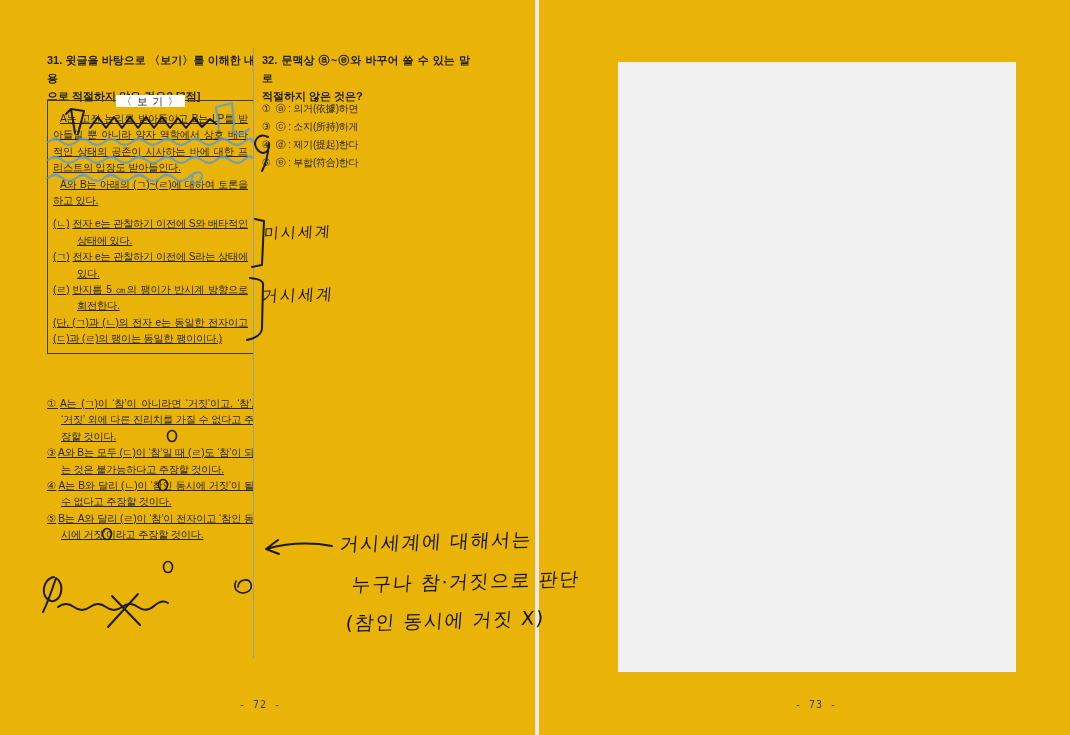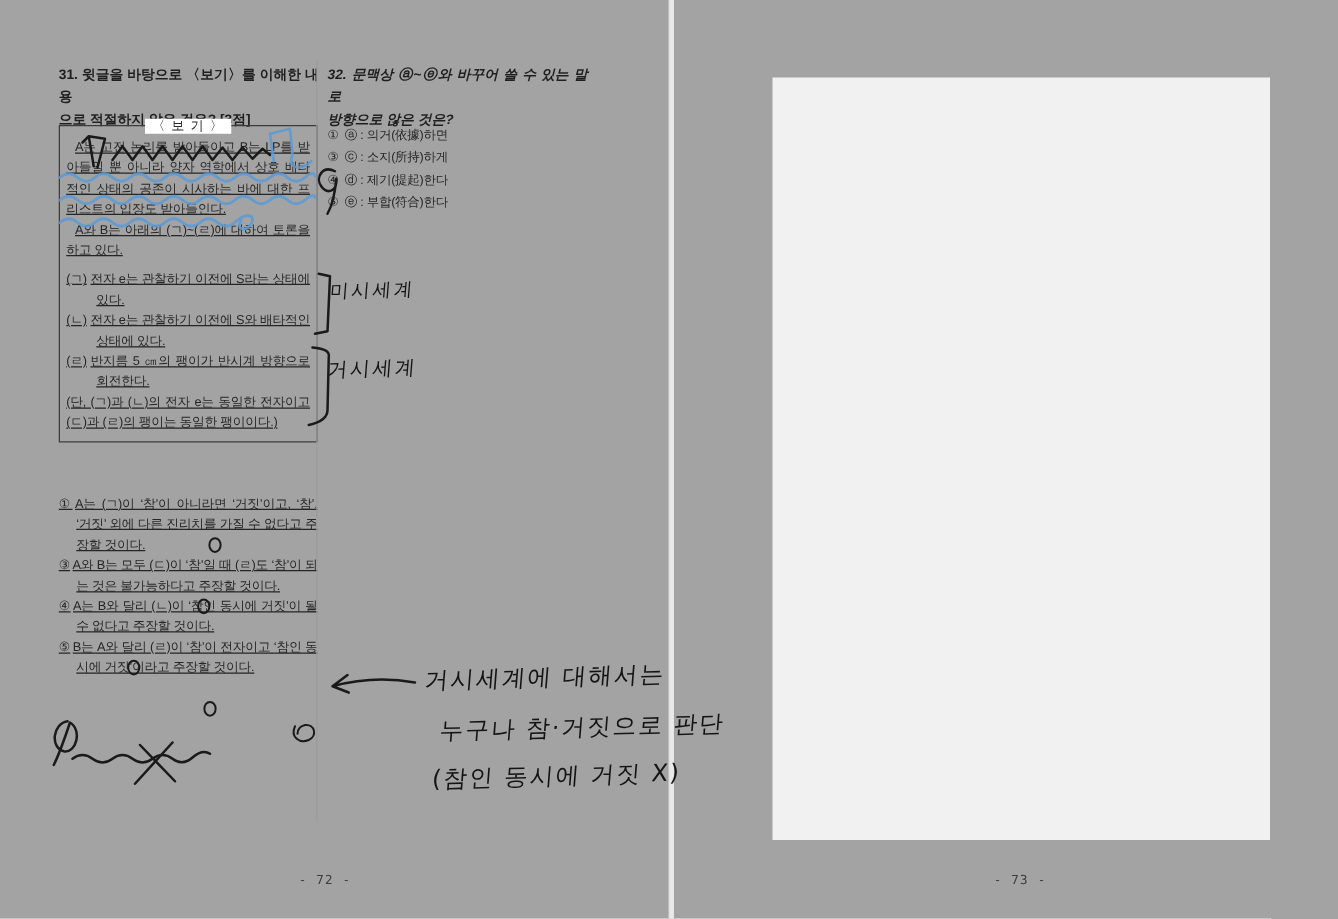--- a/index.html
+++ b/index.html
@@ -1,18 +1,18 @@
 <!DOCTYPE html>
 <html><head>
 <meta charset="utf-8">
 <style>
   * { margin:0; padding:0; box-sizing:border-box; }
   html,body { width:1070px; height:735px; background:#ffffff; overflow:hidden;
     font-family:"Liberation Sans","DejaVu Sans",sans-serif; }
-  .canvas { position:relative; width:1070px; height:735px; background:#a3a3a3; }
+  .canvas { position:relative; width:1070px; height:735px; background:#eab308; }
 
   
   .page-divider { position:absolute; left:535px; top:0; width:4px; height:735px;
     background:#e9e9e9; border-left:1px solid #e0e0e0; border-right:1px solid #ececec; }
   .col-divider { position:absolute; left:253px; top:48px; width:1px; height:610px; background:#9c9c9c; }
 
   
   .printed { color:#262626; font-size:10.2px; line-height:16.4px; letter-spacing:-0.2px;
     text-align:justify;text-decoration:underline; }
   .q-title { position:absolute; width:208px; font-weight:bold; font-size:11px;
@@ -81,24 +81,24 @@
     </div>
 
     <div class="bogi-box printed">
       <div class="bogi-legend">
         <span>〈 보 기 〉</span>
       </div>
       <p class="indent">A는 고전 논리를 받아들이고 B는 LP를 받아들일 뿐 아니라 양자 역학에서 상호 배타적인 상태의 공존이 시사하는 바에 대한 프리스트의 입장도 받아들인다.</p>
       <p class="indent">A와 B는 아래의 (ㄱ)~(ㄹ)에 대하여 토론을 하고 있다.</p>
       <div class="stmt-group">
         <div class="stmt">
-          <span class="mk">(ㄱ)</span><span>전자 e는 관찰하기 이전에 S라는 상태에 있다.</span>
+          <span class="mk">(ㄴ)</span><span>전자 e는 관찰하기 이전에 S와 배타적인 상태에 있다.</span>
         </div>
         <div class="stmt">
-          <span class="mk">(ㄴ)</span><span>전자 e는 관찰하기 이전에 S와 배타적인 상태에 있다.</span>
+          <span class="mk">(ㄱ)</span><span>전자 e는 관찰하기 이전에 S라는 상태에 있다.</span>
         </div>
         <div class="stmt">
           <span class="mk">(ㄹ)</span><span>반지름 5 ㎝의 팽이가 반시계 방향으로 회전한다.</span>
         </div>
       </div>
       <p class="bogi-note">(단, (ㄱ)과 (ㄴ)의 전자 e는 동일한 전자이고 (ㄷ)과 (ㄹ)의 팽이는 동일한 팽이이다.)</p>
     </div>
 
     <div class="choices31 printed">
       <div class="choice">
@@ -110,23 +110,23 @@
       <div class="choice">
         <span class="mk">④</span><span>A는 B와 달리 (ㄴ)이 ‘참인 동시에 거짓’이 될 수 없다고 주장할 것이다.</span>
       </div>
       <div class="choice">
         <span class="mk">⑤</span><span>B는 A와 달리 (ㄹ)이 ‘참’이 전자이고 ‘참인 동시에 거짓’이라고 주장할 것이다.</span>
       </div>
     </div>
 
     <div class="col-divider"></div>
 
-    <div class="q-title" style="left:262px; top:51px;font-style:italic;">
+    <div class="q-title" style="left:262px; top:51px;">
       <span class="tl">32. 문맥상 ⓐ~ⓔ와 바꾸어 쓸 수 있는 말로</span>
-      <span class="tl">방향으로 않은 것은?</span>
+      <span class="tl">적절하지 않은 것은?</span>
     </div>
 
     <div class="q32-choices">
       <div class="q32-choice">
         <span class="mk">①</span><span>ⓐ : 의거(依據)하면</span>
       </div>
       <div class="q32-choice">
         <span class="mk">③</span><span>ⓒ : 소지(所持)하게</span>
       </div>
       <div class="q32-choice">

